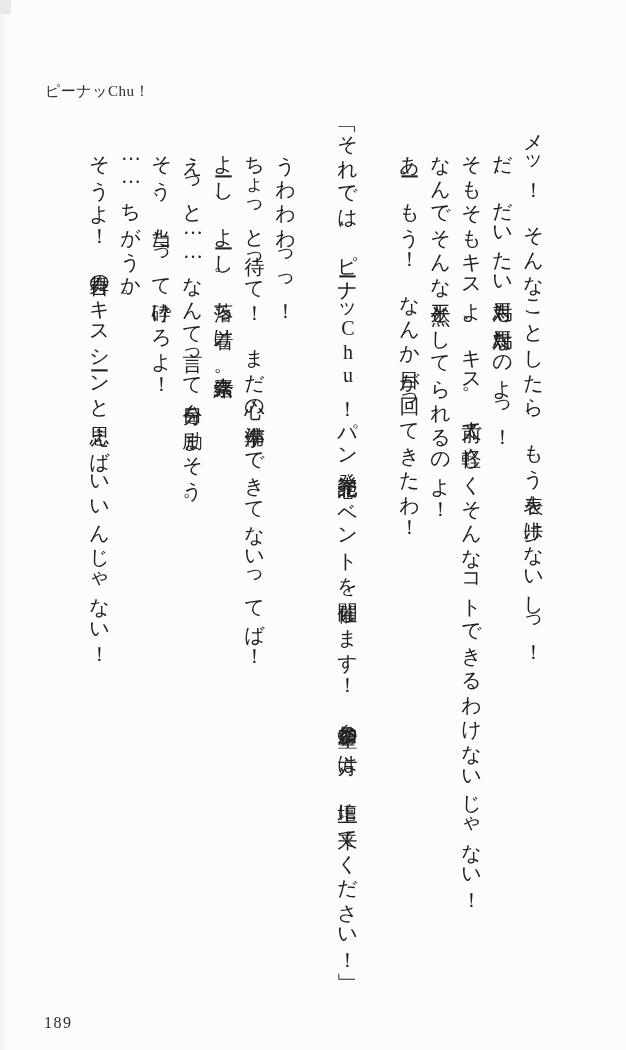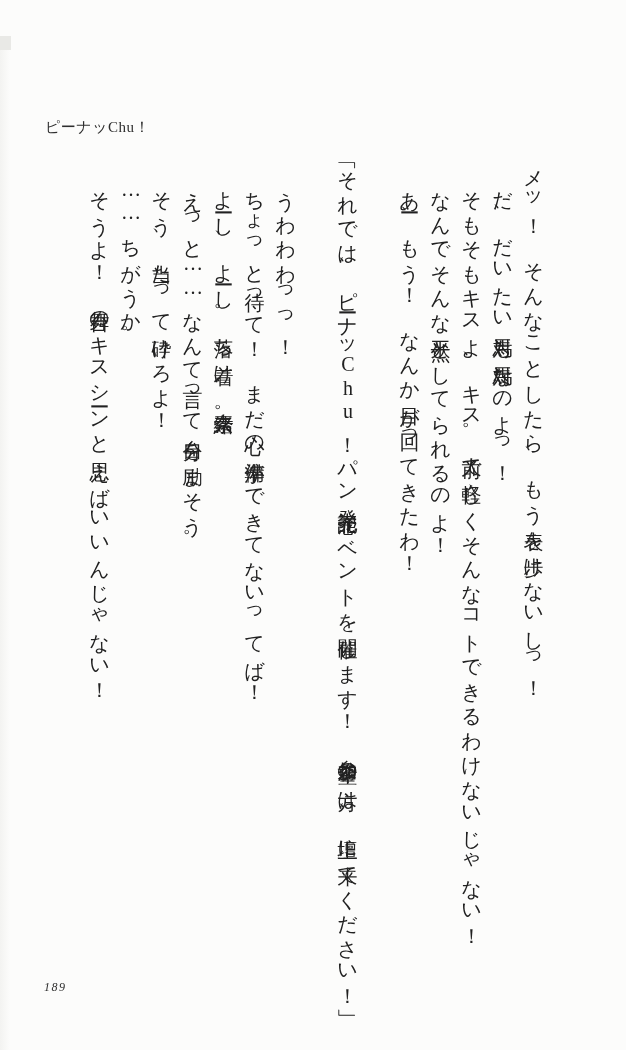--- a/index.html
+++ b/index.html
@@ -11,21 +11,20 @@
     height: 1050px;
     background: #fcfcfb;
     position: relative;
     overflow: hidden;
     font-family: "Liberation Serif", "DejaVu Serif", serif;
   }
   .page {
     position: absolute;
     inset: 0;
     background: linear-gradient(90deg, #f3f3f1 0px, #fcfcfb 10px);
-    margin-top: 36px;
   }
   .corner-smudge {
     position: absolute;
     left: 0;
     top: 0;
     width: 11px;
     height: 14px;
     background: #e9e9e6;
   }
   .running-header {
@@ -53,23 +52,22 @@
     margin: 0;
     padding: 0;
   }
   .para.gap {
     margin-block-start: 31px;
     margin-block-end: 31px;
   }
   .page-number {
     position: absolute;
     left: 44px;
-    top: 944px;
-    font-size: 12px;
-    font-style: italic;
+    top: 1014px;
+    font-size: 16px;
     letter-spacing: 1.5px;
     color: #2e2e2e;
   }
 </style>
 </head>
 <body>
 
 <div class="page">
   <div class="corner-smudge"></div>
   <div class="running-header">ピーナッChu！</div>

